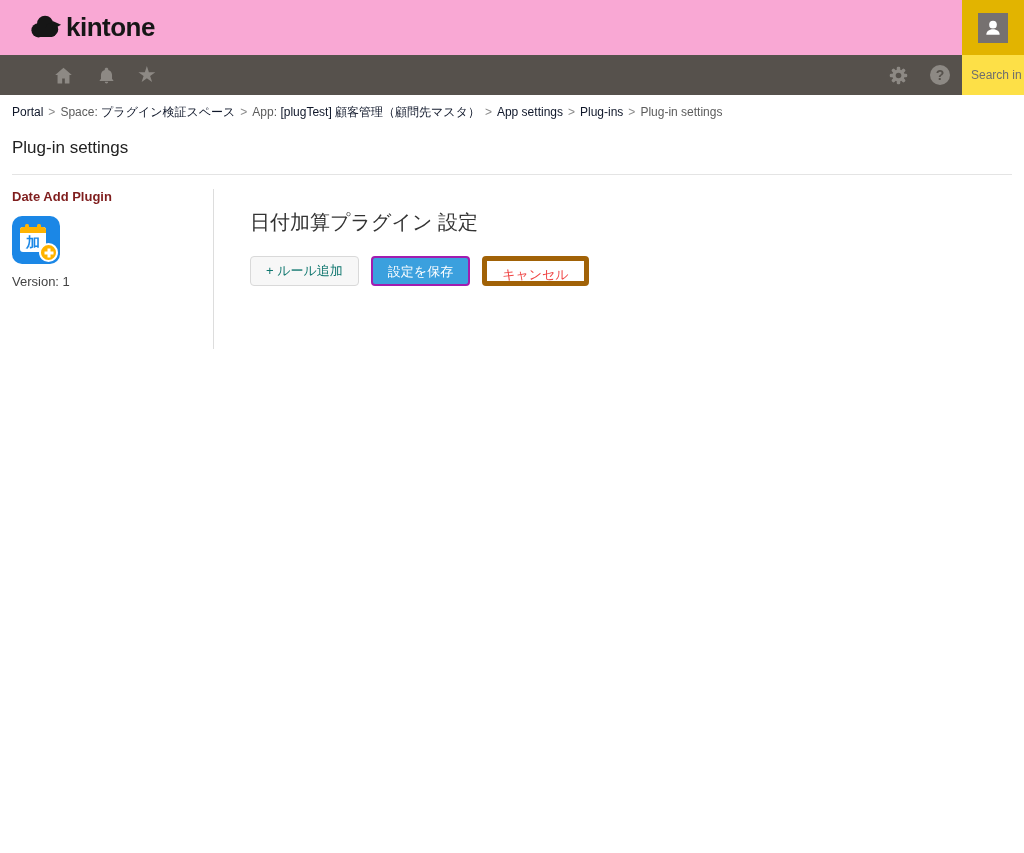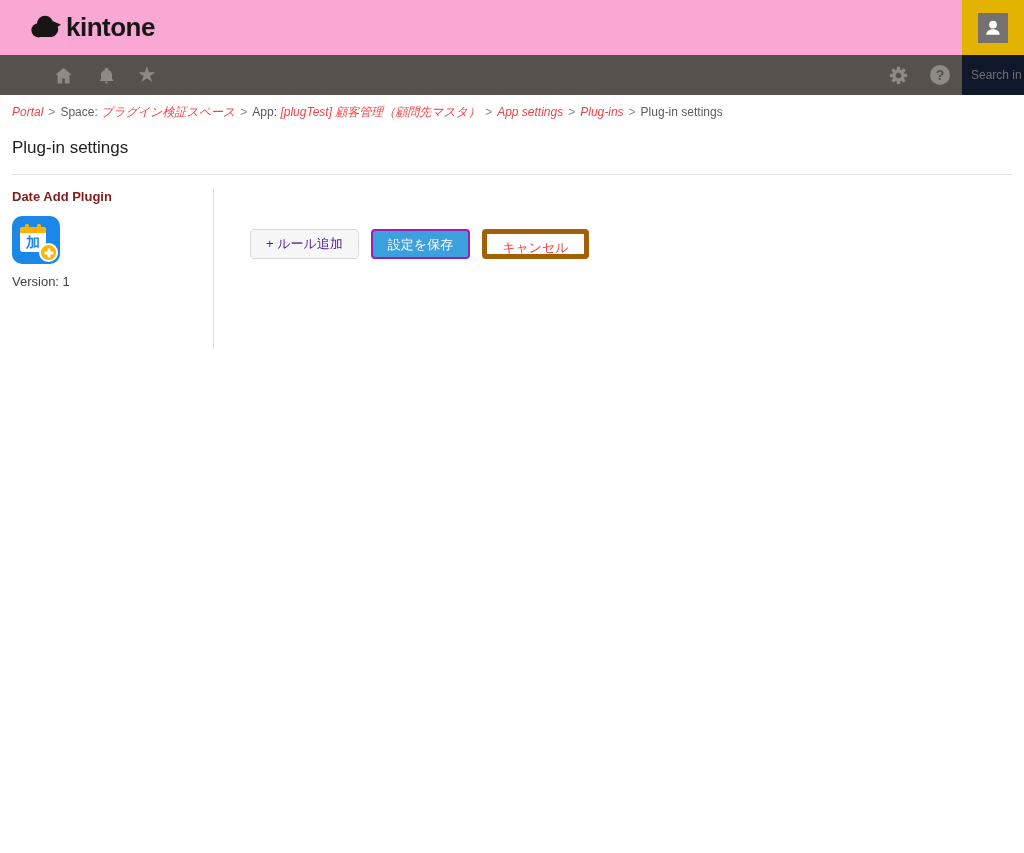--- a/index.html
+++ b/index.html
@@ -23,28 +23,28 @@
   .hamburger { margin-left:10px; width:22px; height:16px; display:flex;
     flex-direction:column; justify-content:space-between; }
   .hamburger span { display:block; height:2.5px; background:#9B9792; border-radius:1px; }
   .home-i { margin-left:21px; } .bell-i { margin-left:23px; }
   .star-i { margin-left:21px; font-size:22px; color:#8D8984; line-height:20px; }
   .nav-spacer { flex:1; }
   .gear-i { margin-right:21px; }
   .help-i { width:20px; height:20px; border-radius:50%; background:#8D8984;
     color:#56514C; font-weight:bold; font-size:14px; display:flex; align-items:center;
     justify-content:center; margin-right:12px; }
-  .search-box { width:62px; height:40px; background:#0f172a; display:flex; align-items:center; }
+  .search-box { width:62px; height:40px; background:#fde047; display:flex; align-items:center; }
   .search-box input { border:none; outline:none; width:100%; height:100%;
     padding-left:9px; font-size:12px; color:#6E6E6E; background:transparent;
     font-family:inherit; }
 
   
   .breadcrumb { padding:9px 12px 0; font-size:12px; color:#5c5c5c; white-space:nowrap; }
-  .breadcrumb a { color:#ef4444; text-decoration:none; cursor:pointer;font-style:italic; }
+  .breadcrumb a { color:#0f172a; text-decoration:none; cursor:pointer; }
   .breadcrumb .sep { color:#8a8a8a; margin:0 5px; }
 
   
   .page-title { margin:17px 12px 0; font-size:17px; font-weight:400; color:#222; }
   .hr { margin:16px 12px 0; border-top:1px solid #E4E4E4; height:0; }
 
   
   .content { display:flex; padding-top:14px; }
   .sidebar { width:213px; padding-left:12px; flex-shrink:0; }
   .plugin-name { font-size:13px; font-weight:bold; color:#7f1d1d; }
@@ -68,21 +68,21 @@
   .plugin-version { margin-top:10px; font-size:13px; color:#444; }
 
   .vline { width:1px; background:#DDDDDD; height:160px; flex-shrink:0; }
 
   .main { padding-left:36px; padding-top:20px; flex:1; }
   .main-heading { font-size:20px; font-weight:500; color:#333; }
   .main-desc { margin-top:12px; font-size:13px; color:#555; letter-spacing:0.2px; }
   .btn-row { margin-top:20px; display:flex; gap:12px; }
   .btn { height:30px; padding:0 15px; border-radius:4px; font-size:13px;
     font-family:inherit; cursor:pointer; line-height:28px; }
-  .btn-add { background:#F7F7F7; border:1px solid #D9D9D9; color:#4c1d95; }
+  .btn-add { background:#F7F7F7; border:1px solid #D9D9D9; color:#0f766e; }
   .btn-save { background:#3BA0DE; border:2px solid #a21caf; color:#fff; }
   .btn-cancel { background:#fff; border:5px solid #a16207; color:#ef4444; }
 </style>
 </head>
 <body>
 
 <header class="brand-bar">
   <div class="logo">
     <svg class="logo-cloud" viewBox="0 0 34 28">
       <g fill="#161616">
@@ -161,19 +161,20 @@
         <div class="cal-char">加</div>
       </div>
       <div class="plus-badge"></div>
     </div>
     <div class="plugin-version">Version: 1</div>
   </aside>
 
   <div class="vline"></div>
 
   <section class="main">
+    <h2 class="main-heading">日付加算プラグイン 設定</h2>
     <div class="btn-row">
       <button class="btn btn-add">+ ルール追加</button>
       <button class="btn btn-save">設定を保存</button>
       <button class="btn btn-cancel">キャンセル</button>
     </div>
   </section>
 </div>
 
 </body></html>

